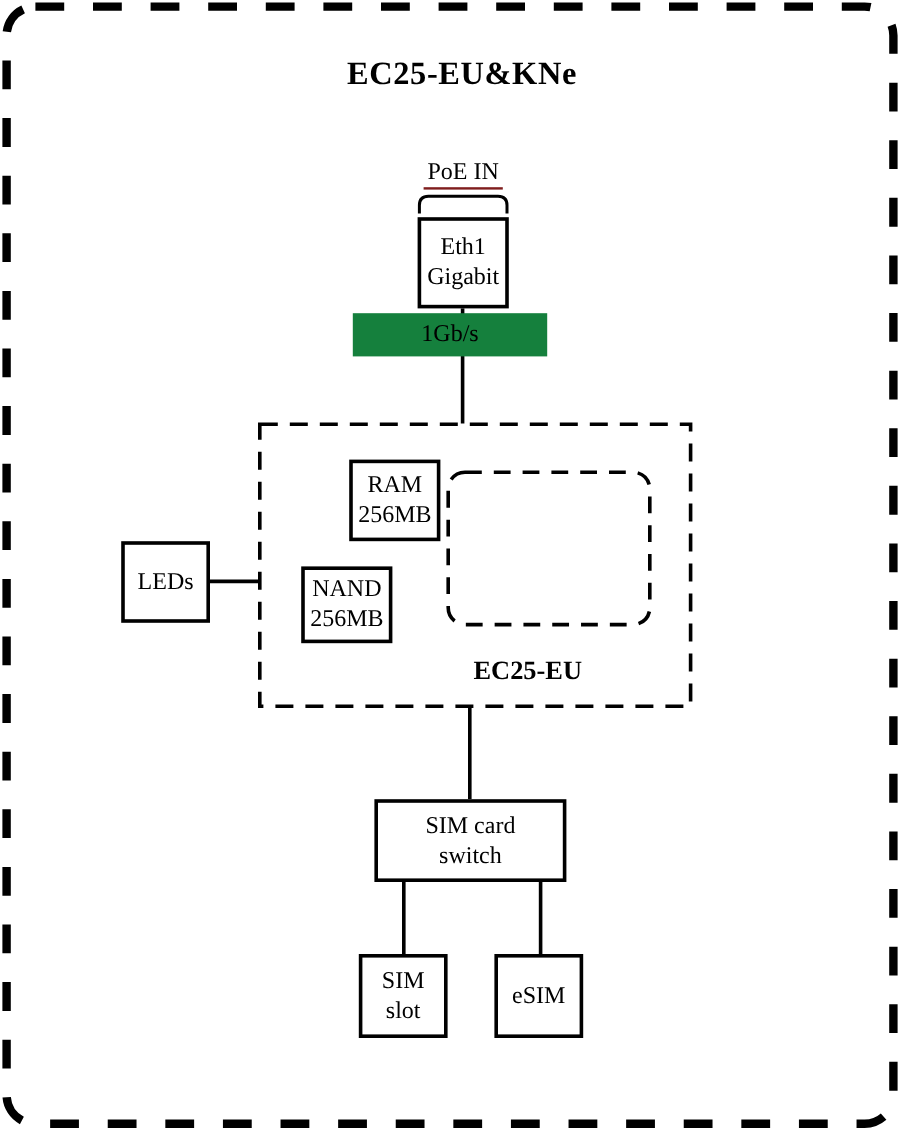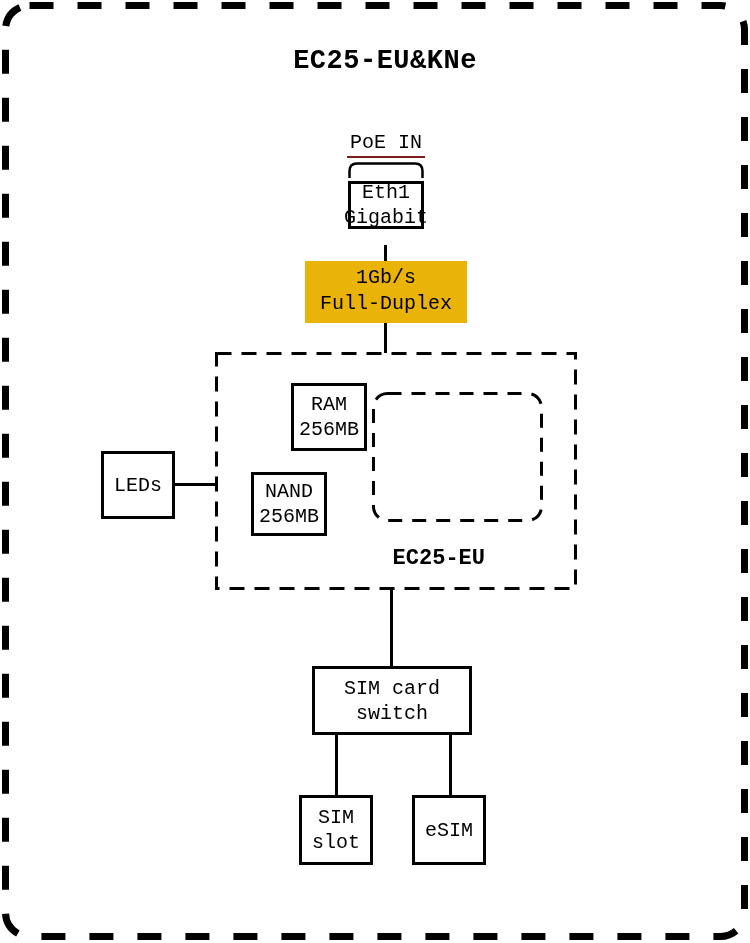--- a/index.html
+++ b/index.html
@@ -1,21 +1,21 @@
 <!DOCTYPE html>
 <html><head>
 <meta charset="utf-8">
 <style>
   html, body { margin: 0; padding: 0; background: #ffffff; }
   .canvas {
     position: relative;
     width: 750px;
     height: 943px;
     background: #ffffff;
-    font-family: Liberation Mono, monospace;
+    font-family: Liberation Serif, serif;
     color: #000000;
     overflow: hidden;
   }
   .svg-layer {
     position: absolute;
     left: 0; top: 0;
     width: 750px; height: 943px;
   }
   .title {
     position: absolute;
@@ -32,21 +32,21 @@
     border: 3px solid #000;
     background: #ffffff;
     display: flex;
     flex-direction: column;
     align-items: center;
     justify-content: center;
     font-size: 20px;
     line-height: 25px;
     text-align: center;
   }
-  .box-eth1   { left: 348px; top: 181px; width: 76px;  height: 48px; }
+  .box-eth1   { left: 348px; top: 181px; width: 76px;  height: 76px; }
   .box-ram    { left: 252px; top: 383px; width: 76px;  height: 68px; margin-left: 39px; }
   .box-nand   { left: 251px; top: 472px; width: 76px;  height: 64px; }
   .box-leds   { left: 73px;  top: 451px; width: 74px;  height: 68px; margin-left: 28px; }
   .box-switch { left: 312px; top: 666px; width: 160px; height: 69px; }
   .box-simslot{ left: 299px; top: 795px; width: 74px;  height: 70px; }
   .box-esim   { left: 412px; top: 795px; width: 74px;  height: 70px; }
   .box-lte {
     left: 372px; top: 392px; width: 171px; height: 130px;
     border: none;
     background: transparent;
@@ -58,22 +58,22 @@
     font-size: 20px;
     line-height: 24px;
   }
   .poe-wrap .underlined {
     display: inline-block;
     padding: 0 3px 1px 3px;
     border-bottom: 2px solid #7f1d1d;
   }
   .link-label {
     position: absolute;
-    left: 305px; top: 261px; width: 162px;
-    background: #eab308;
+    left: 294px; top: 261px; width: 162px;
+    background: #15803d;
     text-align: center;
     font-size: 20px;
     line-height: 26px;
     padding: 4px 0 6px 0;
   }
   .module-label {
     position: absolute;
     left: 285px; top: 546px; width: 200px;
     text-align: right;
     font-size: 22px;
@@ -108,21 +108,20 @@
     <span class="underlined">PoE IN</span>
   </div>
 
   <div class="box box-eth1">
     <span>Eth1</span>
     <span>Gigabit</span>
   </div>
 
   <div class="link-label">
     <div>1Gb/s</div>
-    <div>Full-Duplex</div>
   </div>
 
   <div class="box box-ram">
     <span>RAM</span>
     <span>256MB</span>
   </div>
 
   <div class="box box-nand">
     <span>NAND</span>
     <span>256MB</span>

